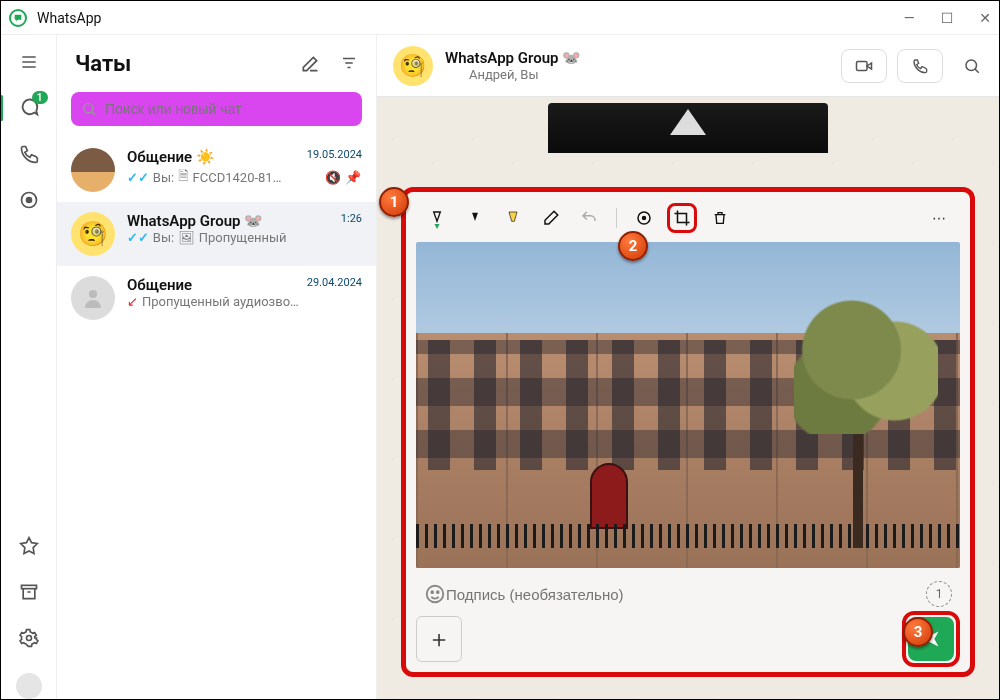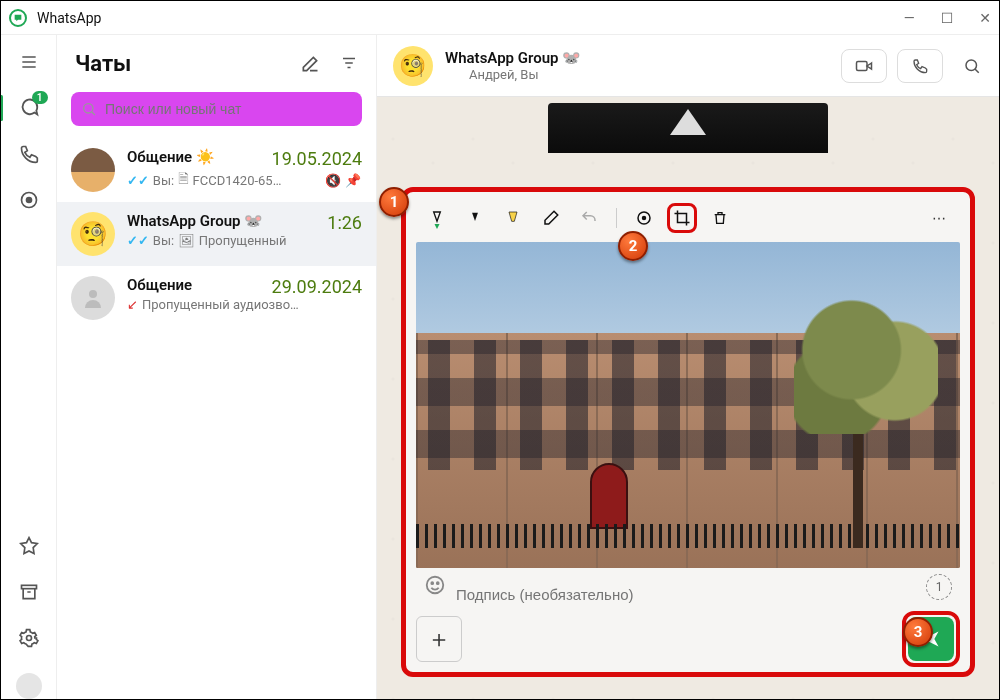--- a/index.html
+++ b/index.html
@@ -27,21 +27,21 @@
   .search input{border:none;outline:none;background:none;font-size:14px;flex:1;color:#333;}
   .chatlist{flex:1;overflow:auto;}
   .chat{display:flex;gap:12px;padding:10px 14px;cursor:pointer;}
   .chat.selected{background:#f0f2f5;}
   .chat .av{width:44px;height:44px;border-radius:50%;background:#dcdcdc;flex-shrink:0;display:flex;align-items:center;justify-content:center;font-size:24px;}
   .chat .av.sunset{background:linear-gradient(#7b5b43 55%,#e7b06a 55%);}
   .chat .av.group{background:#ffe36e;}
   .chat .body{flex:1;min-width:0;}
   .chat .row1{display:flex;align-items:flex-start;}
   .chat .name{font-weight:600;font-size:15px;white-space:nowrap;overflow:hidden;text-overflow:ellipsis;}
-  .chat .date{margin-left:auto;font-size:18px;color:#4d7c0f;}
+  .chat .date{margin-left:auto;font-size:11px;color:#0c4a6e;}
   .chat .row2{display:flex;align-items:center;gap:4px;color:#777;font-size:13px;white-space:nowrap;overflow:hidden;text-overflow:ellipsis;}
   .chat .ticks{color:#34b7f1;font-weight:bold;}
   .chat .muteico{margin-left:auto;display:flex;gap:4px;color:#999;}
   
   .main{flex:1;position:relative;background:#efeae2;display:flex;flex-direction:column;}
   .main .bgdoodle{position:absolute;inset:0;background:
        radial-gradient(circle at 20% 30%, rgba(0,0,0,.02) 1px, transparent 2px),
        radial-gradient(circle at 70% 60%, rgba(0,0,0,.02) 1px, transparent 2px);
        background-size:80px 80px;pointer-events:none;}
   .chathead{height:62px;background:#fff;border-bottom:1px solid #e5e5e5;display:flex;align-items:center;padding:0 16px;gap:12px;position:relative;z-index:2;}
@@ -69,21 +69,21 @@
      repeating-linear-gradient(90deg,#8a6a55 0 2px,transparent 2px 90px),
      linear-gradient(#b98d70,#9a7258);}
   .windows{position:absolute;left:0;right:0;top:30%;height:40%;background:
      repeating-linear-gradient(90deg, transparent 0 12px, rgba(30,30,40,.55) 12px 34px, transparent 34px 46px),
      repeating-linear-gradient(0deg, transparent 0 12px, rgba(30,30,40,.4) 12px 40px, transparent 40px 52px);}
   .door{position:absolute;left:32%;bottom:12%;width:38px;height:66px;background:#8e1b1b;border-radius:26px 26px 0 0;border:2px solid #3a1010;}
   .fence{position:absolute;left:0;right:0;bottom:6%;height:24px;background:repeating-linear-gradient(90deg,#1b1b1b 0 3px,transparent 3px 9px);}
   .tree{position:absolute;right:4%;bottom:6%;width:160px;height:78%;}
   .tree .trunk{position:absolute;left:50%;bottom:0;width:10px;height:60%;background:#3b2a1f;transform:translateX(-50%);}
   .tree .can{position:absolute;left:10%;right:0;top:0;height:55%;background:radial-gradient(circle at 40% 40%,#7d8a4c 0 40%,transparent 42%),radial-gradient(circle at 70% 55%,#98a05e 0 38%,transparent 40%),radial-gradient(circle at 30% 70%,#6d7a40 0 35%,transparent 37%);}
-  .caption{height:40px;display:flex;gap:10px;padding:0 8px;color:#888;}
+  .caption{height:40px;display:flex;align-items:center;gap:0;padding:0 8px;color:#888;}
   .caption input{flex:1;border:none;outline:none;background:none;font-size:15px;color:#333;}
   .viewonce{width:26px;height:26px;border:1.5px dashed #888;border-radius:50%;display:flex;align-items:center;justify-content:center;font-size:12px;color:#666;}
   .bottom{height:50px;display:flex;align-items:center;gap:10px;}
   .addbtn{width:46px;height:46px;border:1px solid #ccc;border-radius:6px;display:flex;align-items:center;justify-content:center;color:#333;font-size:24px;cursor:pointer;}
   .sendwrap{margin-left:auto;border:4px solid #d90a0a;border-radius:12px;padding:2px;}
   .send{width:46px;height:44px;background:#1fa855;border-radius:8px;display:flex;align-items:center;justify-content:center;color:#fff;cursor:pointer;}
   
   .callout{position:absolute;width:30px;height:30px;border-radius:50%;background:radial-gradient(circle at 35% 30%,#ff7a3c,#d23a08);color:#fff;font-weight:700;display:flex;align-items:center;justify-content:center;border:2px solid #8f1f00;box-shadow:0 2px 3px rgba(0,0,0,.4);z-index:20;font-size:15px;}
   svg{display:block;}
 </style>
@@ -180,21 +180,21 @@
         <div class="av sunset"></div>
         <div class="body">
           <div class="row1">
             <span class="name"><span>Общение</span> <span>☀️</span></span>
             <span class="date">19.05.2024</span>
           </div>
           <div class="row2">
             <span class="ticks">✓✓</span>
             <span>Вы:</span>
             <span>🗎</span>
-            <span>FCCD1420-65…</span>
+            <span>FCCD1420-81…</span>
             <span class="muteico">
               <span>🔇</span>
               <span>📌</span>
             </span>
           </div>
         </div>
       </div>
 
       <div class="chat selected">
         <div class="av group">🧐</div>
@@ -215,21 +215,21 @@
       <div class="chat">
         <div class="av">
           <svg width="24" height="24" viewBox="0 0 24 24" fill="#bcbcbc">
               <circle cx="12" cy="8" r="4"></circle>
               <path d="M4 22a8 8 0 0116 0z"></path>
             </svg>
         </div>
         <div class="body">
           <div class="row1">
             <span class="name">Общение</span>
-            <span class="date">29.09.2024</span>
+            <span class="date">29.04.2024</span>
           </div>
           <div class="row2">
             <span style="color:#d33">↙</span>
             <span>Пропущенный аудиозво…</span>
           </div>
         </div>
       </div>
     </div>
   </div>
 

